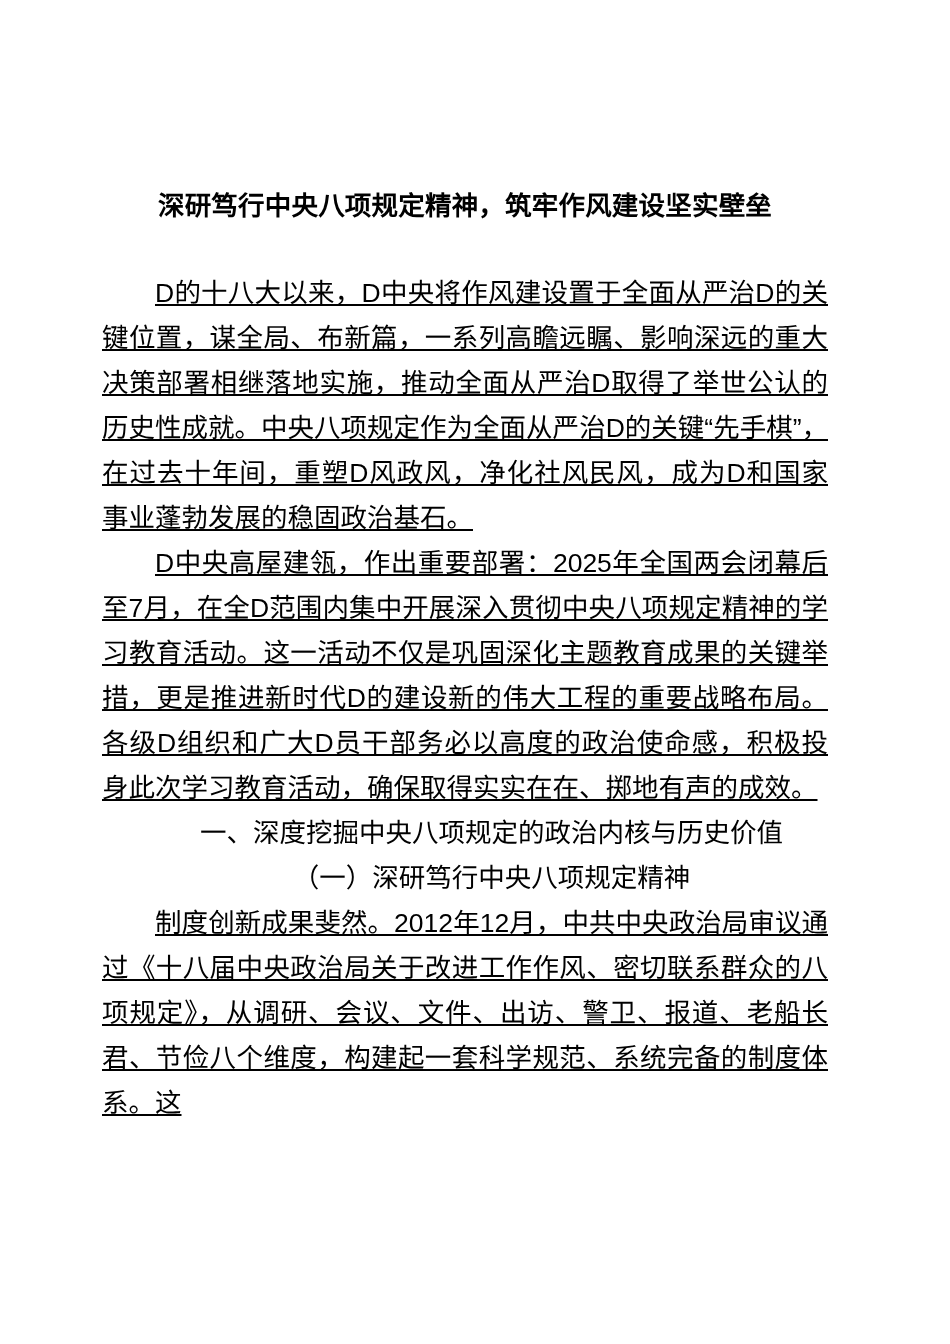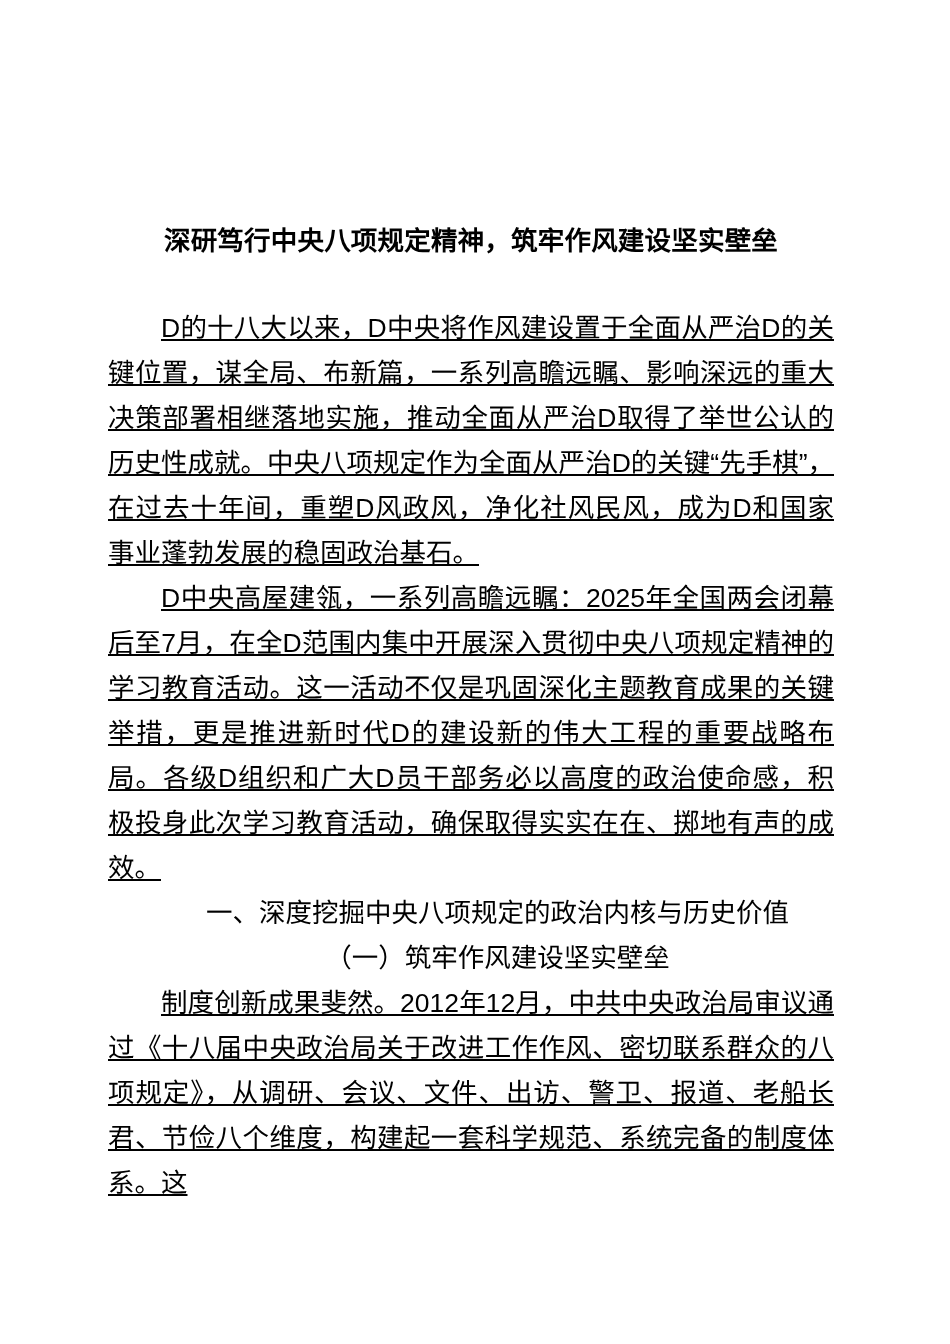--- a/index.html
+++ b/index.html
@@ -20,24 +20,23 @@
   .page {
     position: relative;
     width: 950px;
     height: 1344px;
     background: #ffffff;
     box-sizing: border-box;
   }
 
   .content {
     position: absolute;
-    left: 108px;
+    left: 102px;
     top: 186px;
     width: 726px;
-    margin-top: 35px;
   }
 
   .doc-title {
     font-size: 26.5px;
     font-weight: bold;
     line-height: 40px;
     text-align: center;
     letter-spacing: 0.2px;
     margin: 0 0 0 0;
     white-space: nowrap;
@@ -74,22 +73,22 @@
 
 <div class="page">
   <div class="content">
 
     <h1 class="doc-title">深研笃行中央八项规定精神，筑牢作风建设坚实壁垒</h1>
 
     <div class="title-spacer"></div>
 
     <p class="para">D的十八大以来，D中央将作风建设置于全面从严治D的关键位置，谋全局、布新篇，一系列高瞻远瞩、影响深远的重大决策部署相继落地实施，推动全面从严治D取得了举世公认的历史性成就。中央八项规定作为全面从严治D的关键“先手棋”，在过去十年间，重塑D风政风，净化社风民风，成为D和国家事业蓬勃发展的稳固政治基石。</p>
 
-    <p class="para">D中央高屋建瓴，一系列高瞻远瞩：2025年全国两会闭幕后至7月，在全D范围内集中开展深入贯彻中央八项规定精神的学习教育活动。这一活动不仅是巩固深化主题教育成果的关键举措，更是推进新时代D的建设新的伟大工程的重要战略布局。各级D组织和广大D员干部务必以高度的政治使命感，积极投身此次学习教育活动，确保取得实实在在、掷地有声的成效。</p>
+    <p class="para">D中央高屋建瓴，作出重要部署：2025年全国两会闭幕后至7月，在全D范围内集中开展深入贯彻中央八项规定精神的学习教育活动。这一活动不仅是巩固深化主题教育成果的关键举措，更是推进新时代D的建设新的伟大工程的重要战略布局。各级D组织和广大D员干部务必以高度的政治使命感，积极投身此次学习教育活动，确保取得实实在在、掷地有声的成效。</p>
 
     <p class="heading">一、深度挖掘中央八项规定的政治内核与历史价值</p>
 
-    <p class="heading">（一）筑牢作风建设坚实壁垒</p>
+    <p class="heading">（一）深研笃行中央八项规定精神</p>
 
     <p class="para">制度创新成果斐然。2012年12月，中共中央政治局审议通过《十八届中央政治局关于改进工作作风、密切联系群众的八项规定》，从调研、会议、文件、出访、警卫、报道、老船长君、节俭八个维度，构建起一套科学规范、系统完备的制度体系。这</p>
 
   </div>
 </div>
 
 </body></html>

